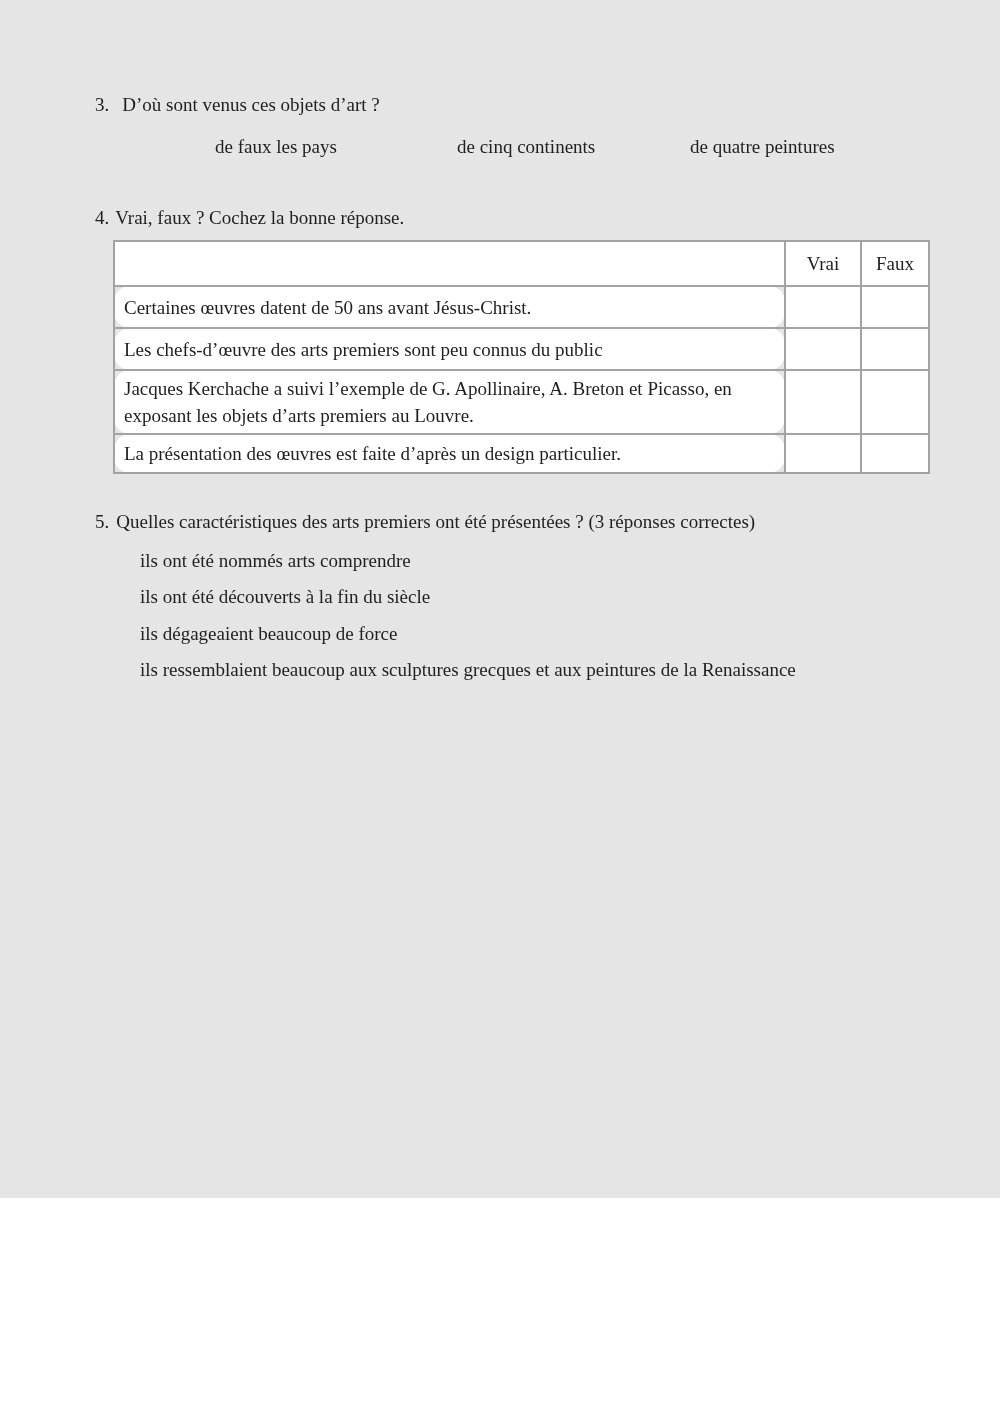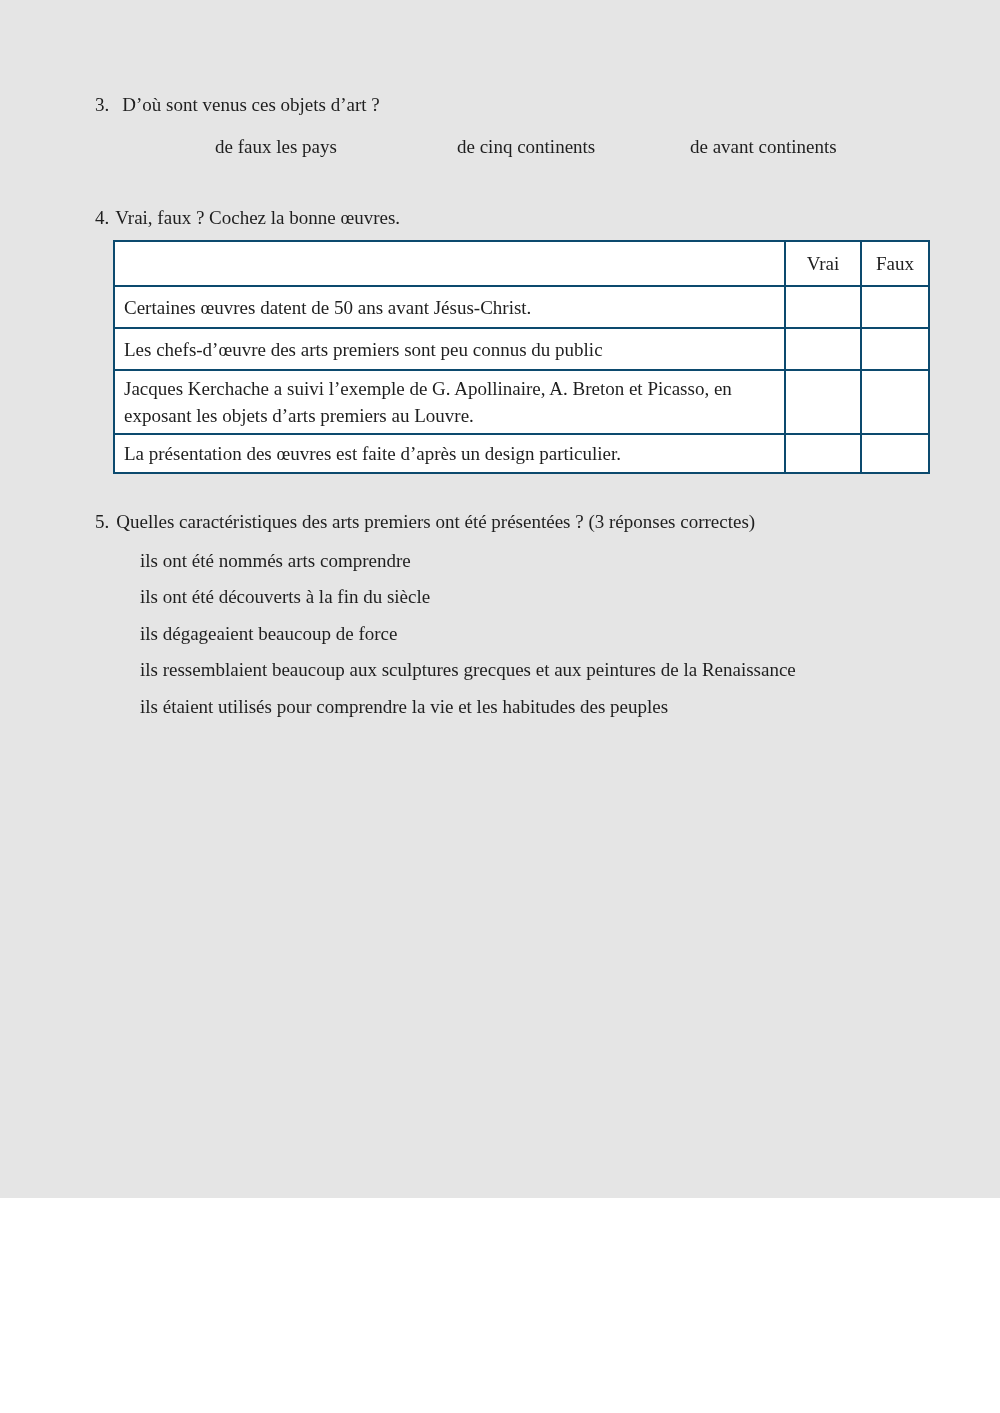--- a/index.html
+++ b/index.html
@@ -26,32 +26,33 @@
   .q4-txt { margin-left: 6px; }
   .q5-txt { margin-left: 7px; }
 
   
   table.tf {
     border-collapse: collapse;
     table-layout: fixed;
     width: 817px;
   }
   table.tf td, table.tf th {
-    border: 2px solid #0c4a6e;
+    border: 2px solid #a3a3a3;
     font-weight: normal;
     font-size: 19px;
     color: #1f1f1f;
     background: #ffffff;
   }
   td.stmt {
     width: 681px;
     padding: 4px 8px 4px 9px;
     vertical-align: middle;
     line-height: 27px;
     text-align: left;
+    border-radius: 16px;
   }
   th.col-vrai, td.ans-vrai { width: 72px; }
   th.col-faux, td.ans-faux { width: 64px; }
   th.col-head { text-align: center; vertical-align: middle; }
   tr.h45 { height: 45px; }
   tr.h42 { height: 42px; }
   tr.h58 { height: 58px; }
   tr.h39 { height: 39px; }
 
   .option { white-space: nowrap; }
@@ -67,24 +68,24 @@
 </head>
 <body>
 
 <div class="page">
 
   <div class="abs q-heading" style="left:95px; top:93px;">
     <span class="q-num">3.</span><span class="q3-txt">D’où sont venus ces objets d’art ?</span>
   </div>
   <div class="abs option" style="left:215px; top:135px;">de faux les pays</div>
   <div class="abs option" style="left:457px; top:135px;">de cinq continents</div>
-  <div class="abs option" style="left:690px; top:135px;">de avant continents</div>
+  <div class="abs option" style="left:690px; top:135px;">de quatre peintures</div>
 
   <div class="abs q-heading" style="left:95px; top:206px;">
-    <span class="q-num">4.</span><span class="q4-txt">Vrai, faux ? Cochez la bonne œuvres.</span>
+    <span class="q-num">4.</span><span class="q4-txt">Vrai, faux ? Cochez la bonne réponse.</span>
   </div>
 
   <table class="tf abs" style="left:113px; top:240px;">
     <tbody>
       <tr class="h45">
         <th class="stmt"></th>
         <th class="col-vrai col-head">Vrai</th>
         <th class="col-faux col-head">Faux</th>
       </tr>
       <tr class="h42">
@@ -110,17 +111,16 @@
     </tbody>
   </table>
 
   <div class="abs q-heading" style="left:95px; top:510px;text-align:center;">
     <span class="q-num">5.</span><span class="q5-txt">Quelles caractéristiques des arts premiers ont été présentées ? (3 réponses correctes)</span>
   </div>
   <div class="abs option" style="left:140px; top:549px;">ils ont été nommés arts comprendre</div>
   <div class="abs option" style="left:140px; top:585px;font-family:Liberation Serif, serif;">ils ont été découverts à la fin du siècle</div>
   <div class="abs option" style="left:140px; top:622px;">ils dégageaient beaucoup de force</div>
   <div class="abs option" style="left:140px; top:658px;">ils ressemblaient beaucoup aux sculptures grecques et aux peintures de la Renaissance</div>
-  <div class="abs option" style="left:140px; top:695px;">ils étaient utilisés pour comprendre la vie et les habitudes des peuples</div>
 
   <div class="abs scan-artifact"></div>
 
 </div>
 
 </body></html>

